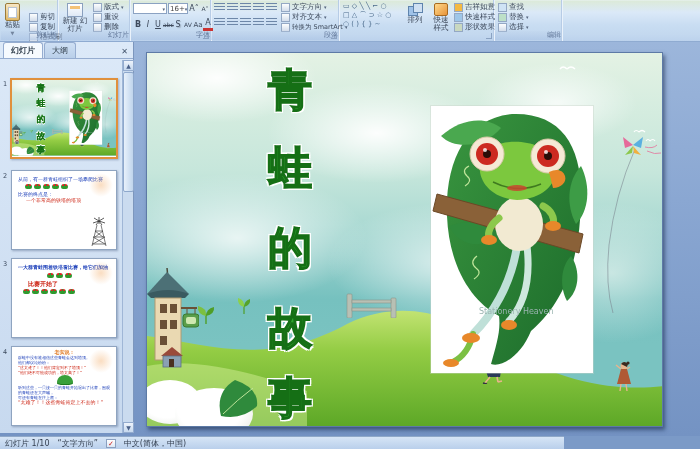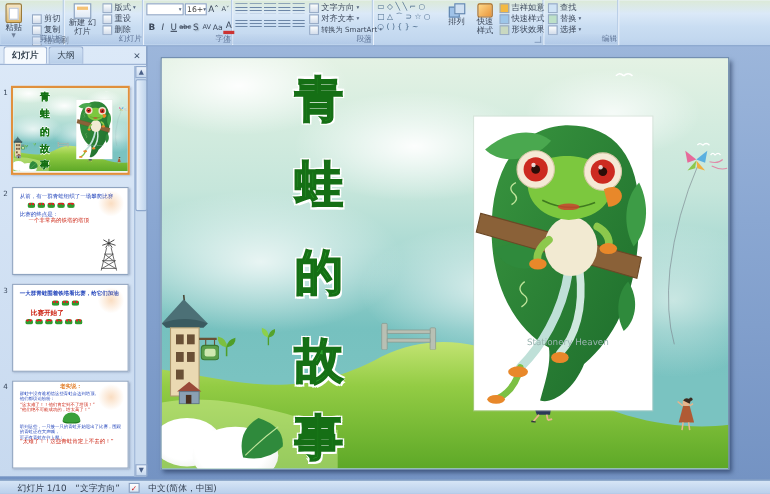--- a/index.html
+++ b/index.html
@@ -56,23 +56,23 @@
 .sky{position:absolute;inset:0;background:linear-gradient(180deg,#e4f2e4 0%,#d4ecdf 16%,#c6e6db 32%,#abdad3 46%,#8ccbc7 57%,#76c1bf 66%,#7ac3c1 78%)}
 .cl{position:absolute;border-radius:50%;background:radial-gradient(closest-side,rgba(255,255,255,.95),rgba(255,255,255,0))}
 .sun{position:absolute;left:370px;top:150px;width:190px;height:140px;background:radial-gradient(closest-side,rgba(255,255,250,.55),rgba(255,255,255,0))}
 .spark{position:absolute;left:300px;top:225px;width:3px;height:2px;background:rgba(255,255,255,.9);border-radius:50%;
  box-shadow:18px 8px rgba(255,255,255,.8),40px 22px rgba(255,255,255,.7),70px 5px rgba(255,255,255,.8),95px 30px rgba(255,255,255,.7),120px 14px rgba(255,255,255,.8),60px 40px rgba(255,255,255,.6),105px 48px rgba(255,255,255,.7),140px 36px rgba(255,255,255,.6)}
 .tchar{position:absolute;left:118px;width:50px;text-align:center;font-size:44px;font-weight:bold;color:#2ea32e;
  -webkit-text-stroke:1.5px #156f15;
  text-shadow:2px 0 0 #fff,-2px 0 0 #fff,0 2px 0 #fff,0 -2px 0 #fff,2px 2px 0 #fff,-2px -2px 0 #fff,2px -2px 0 #fff,-2px 2px 0 #fff}
 .frogbox{position:absolute;left:284px;top:53px;width:162px;height:267px;background:#fff;box-shadow:0 0 0 1px rgba(200,210,200,.4)}
 .grass,.deco{position:absolute;left:0;bottom:0}
-.statusbar{position:absolute;left:0;bottom:0;width:700px;height:13px;
+.statusbar{position:absolute;left:0;bottom:0;width:564px;height:13px;
  background:linear-gradient(180deg,#d6e5f6,#b9cfeb);border-top:1px solid #8fa8c8;
- display:flex;align-items:center;gap:8px;padding-left:16px;font-size:8px;color:#333f50}
+ display:flex;align-items:center;gap:8px;padding-left:5px;font-size:8px;color:#333f50}
 .spell{width:10px;height:9px;background:linear-gradient(#fff,#dde7f3);border:1px solid #8aa0c0;font-size:7px;line-height:8px;color:#c22;text-align:center}
 </style>
 </head>
 <body>
 
 <div class="stage">
 
   <div class="ribbon">
 
     <div class="rgroup" style="left:1px;width:57px">

